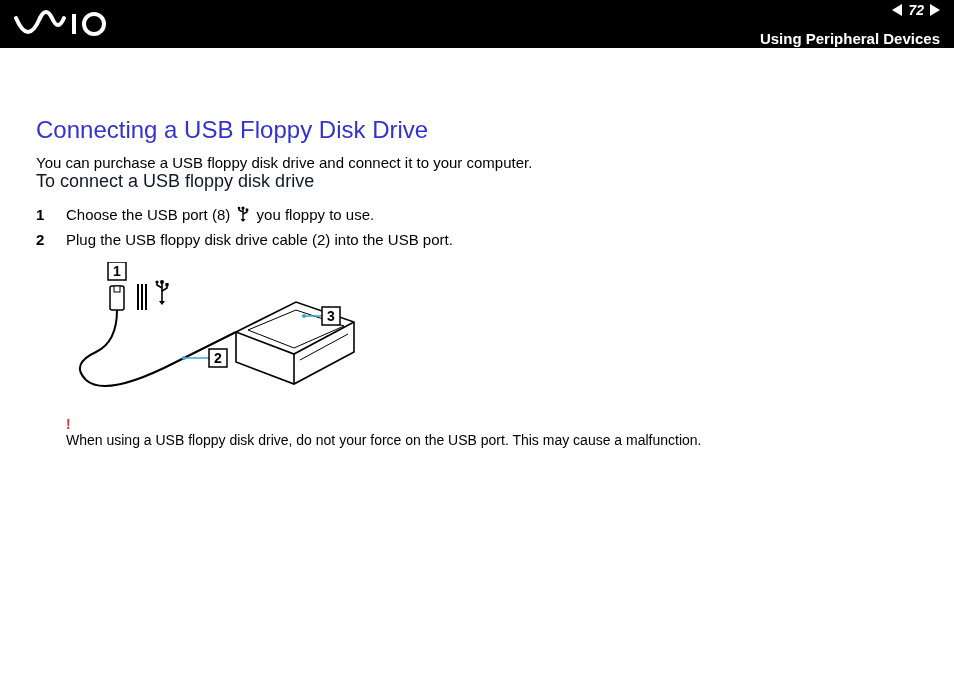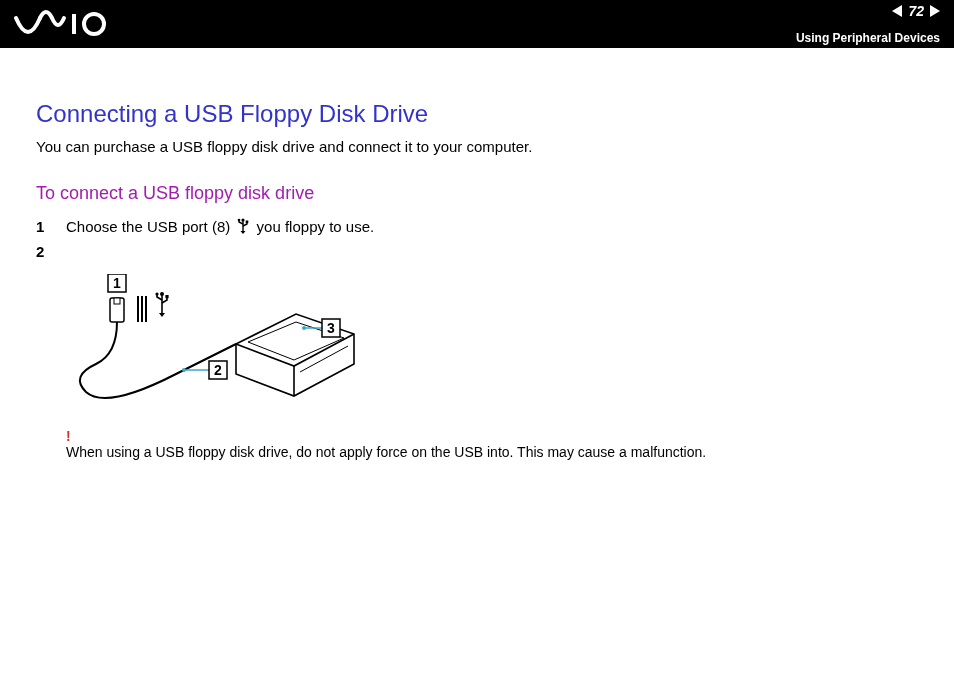--- a/index.html
+++ b/index.html
@@ -47,38 +47,38 @@
     border-top: 6px solid transparent;
     border-bottom: 6px solid transparent;
     border-right: 10px solid #fff;
   }
   .arrow-right {
     border-top: 6px solid transparent;
     border-bottom: 6px solid transparent;
     border-left: 10px solid #fff;
   }
   .section-name {
-    font-size: 12px;
+    font-size: 15px;
     font-weight: bold;
   }
   .main {
-    padding: 12px 36px;
+    padding: 28px 36px;
   }
   .title {
     color: #3333cc;
     font-size: 24px;
     font-weight: normal;
     margin: 40px 0 10px 0;
   }
   .intro {
     font-size: 15px;
-    margin: 0 0 28px 0;
+    margin: 0 0 0 0;
   }
   .subtitle {
-    color: #a21caf;
+    color: #0f172a;
     font-size: 18px;
     margin: 0 0 14px 0;
     font-weight: normal;
   }
   .steps {
     margin: 0 0 14px 0;
     padding-left: 0;
     list-style: none;
     font-size: 15px;
   }
@@ -148,21 +148,21 @@
               <circle cx="2" cy="2" r="1.3" fill="#000"></circle>
               <path d="M6 8 L10 6 L10 4" stroke="#000" stroke-width="1.4" fill="none"></path>
               <rect x="8.7" y="2.5" width="2.6" height="2.6" fill="#000"></rect>
               <path d="M3.5 13 L6 16 L8.5 13 Z" fill="#000"></path>
             </svg></span><span> you floppy to use.</span>
       </span>
     </li>
     <li>
       <span class="step-num">2</span>
       <span class="step-text">
-        <br>
+        <span>Plug the USB floppy disk drive cable (2) into the USB port.</span><br>
       </span>
     </li>
   </ol>
 
   <div class="figure">
     <svg width="300" height="140" viewBox="0 0 300 140">
 
       <rect x="42" y="0" width="18" height="18" fill="#fff" stroke="#000" stroke-width="1.5"></rect>
       <text x="51" y="14" text-anchor="middle" font-family="Arial" font-weight="bold" font-size="14">1</text>
 
@@ -201,15 +201,15 @@
 
       <line x1="238" y1="54" x2="256" y2="54" stroke="#3aa9c9" stroke-width="1.5"></line>
       <circle cx="238" cy="54" r="2" fill="#3aa9c9"></circle>
       <rect x="256" y="45" width="18" height="18" fill="#fff" stroke="#000" stroke-width="1.5"></rect>
       <text x="265" y="59" text-anchor="middle" font-family="Arial" font-weight="bold" font-size="14">3</text>
     </svg>
   </div>
 
   <div class="warning">
     <span class="bang">!</span>
-    <span>When using a USB floppy disk drive, do not apply force on the USB into. This may cause a malfunction.</span>
+    <span>When using a USB floppy disk drive, do not your force on the USB port. This may cause a malfunction.</span>
   </div>
 </div>
 
 </body></html>

